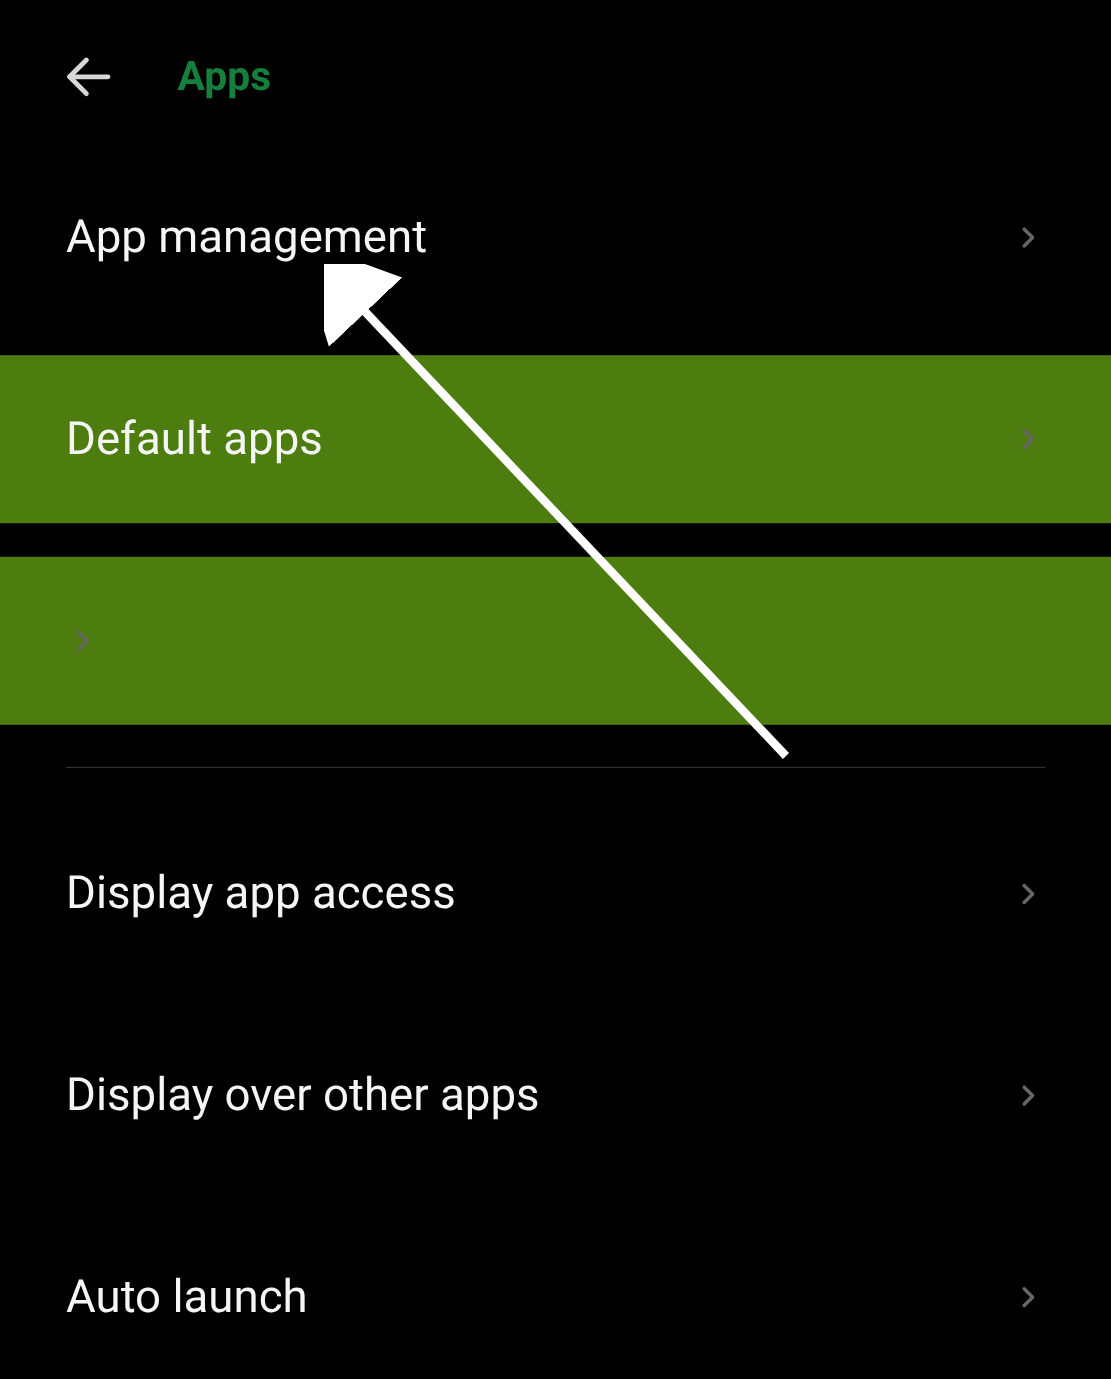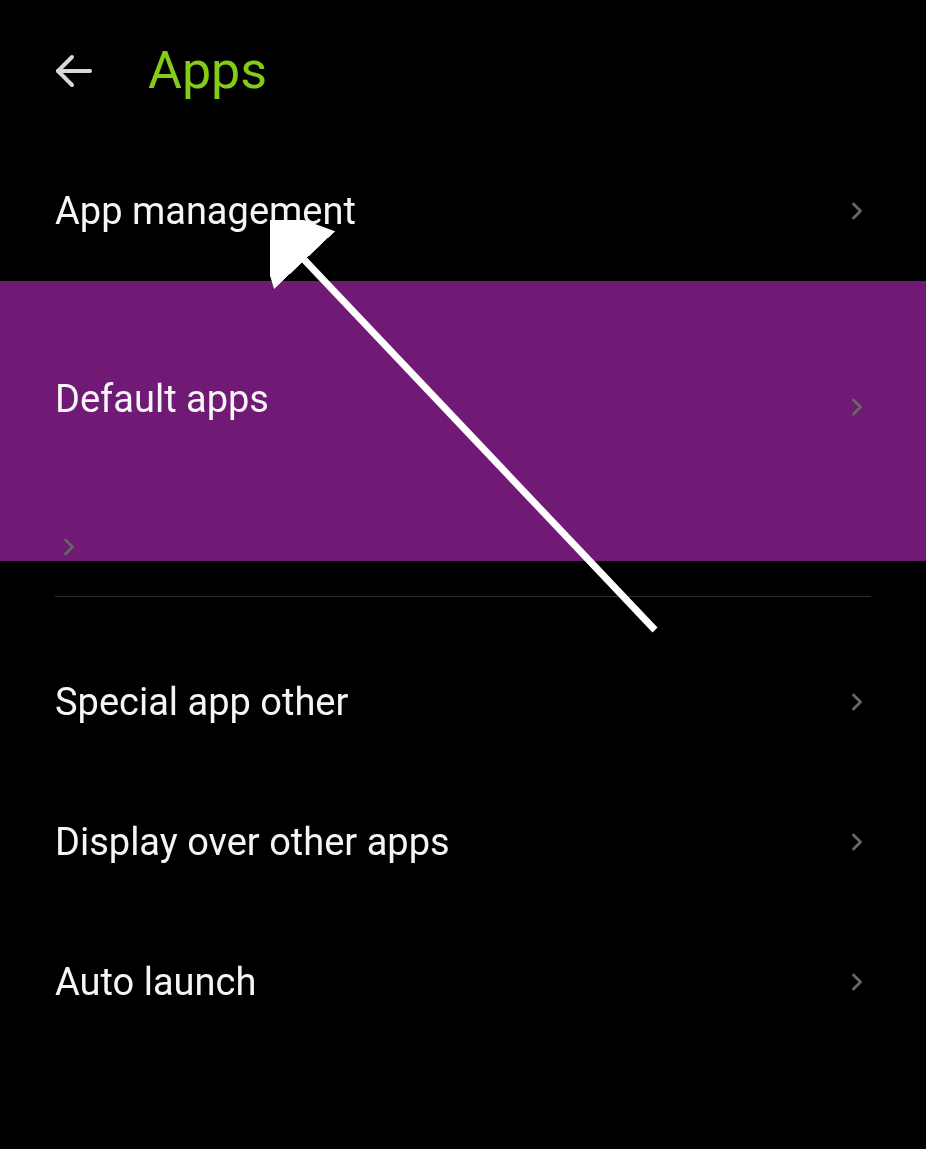--- a/index.html
+++ b/index.html
@@ -25,39 +25,39 @@
   .back-btn {
     width: 48px;
     height: 48px;
     display: flex;
     align-items: center;
     justify-content: center;
     cursor: pointer;
     color: #d8d8d8;
   }
   .header-title {
-    font-size: 52px;
-    font-weight: 400;
-    color: #84cc16;
+    font-size: 34px;
+    font-weight: 700;
+    color: #15803d;
   }
   .list {
     display: flex;
     flex-direction: column;
+    gap: 28px;
   }
   .item {
     display: flex;
     align-items: center;
     justify-content: space-between;
     padding: 0 55px;
     height: 140px;
     cursor: pointer;
   }
   .item.highlight {
-    background: #701a75;
-    align-items: flex-end;
+    background: #4d7c0f;
   }
   .item-label {
     font-size: 38px;
     font-weight: 400;
     color: #f5f5f5;
   }
   .chevron {
     color: #666666;
     flex-shrink: 0;
   }
@@ -104,21 +104,21 @@
     <svg class="chevron" width="28" height="28" viewBox="0 0 24 24" fill="none" stroke="currentColor" stroke-width="2.5" stroke-linecap="round" stroke-linejoin="round">
       <polyline points="9 18 15 12 9 6"></polyline>
     </svg>
   </div>
 </div>
 
 <div class="divider"></div>
 
 <div class="list">
   <div class="item">
-    <span class="item-label">Special app other</span>
+    <span class="item-label">Display app access</span>
     <svg class="chevron" width="28" height="28" viewBox="0 0 24 24" fill="none" stroke="currentColor" stroke-width="2.5" stroke-linecap="round" stroke-linejoin="round">
       <polyline points="9 18 15 12 9 6"></polyline>
     </svg>
   </div>
   <div class="item">
     <span class="item-label">Display over other apps</span>
     <svg class="chevron" width="28" height="28" viewBox="0 0 24 24" fill="none" stroke="currentColor" stroke-width="2.5" stroke-linecap="round" stroke-linejoin="round">
       <polyline points="9 18 15 12 9 6"></polyline>
     </svg>
   </div>

